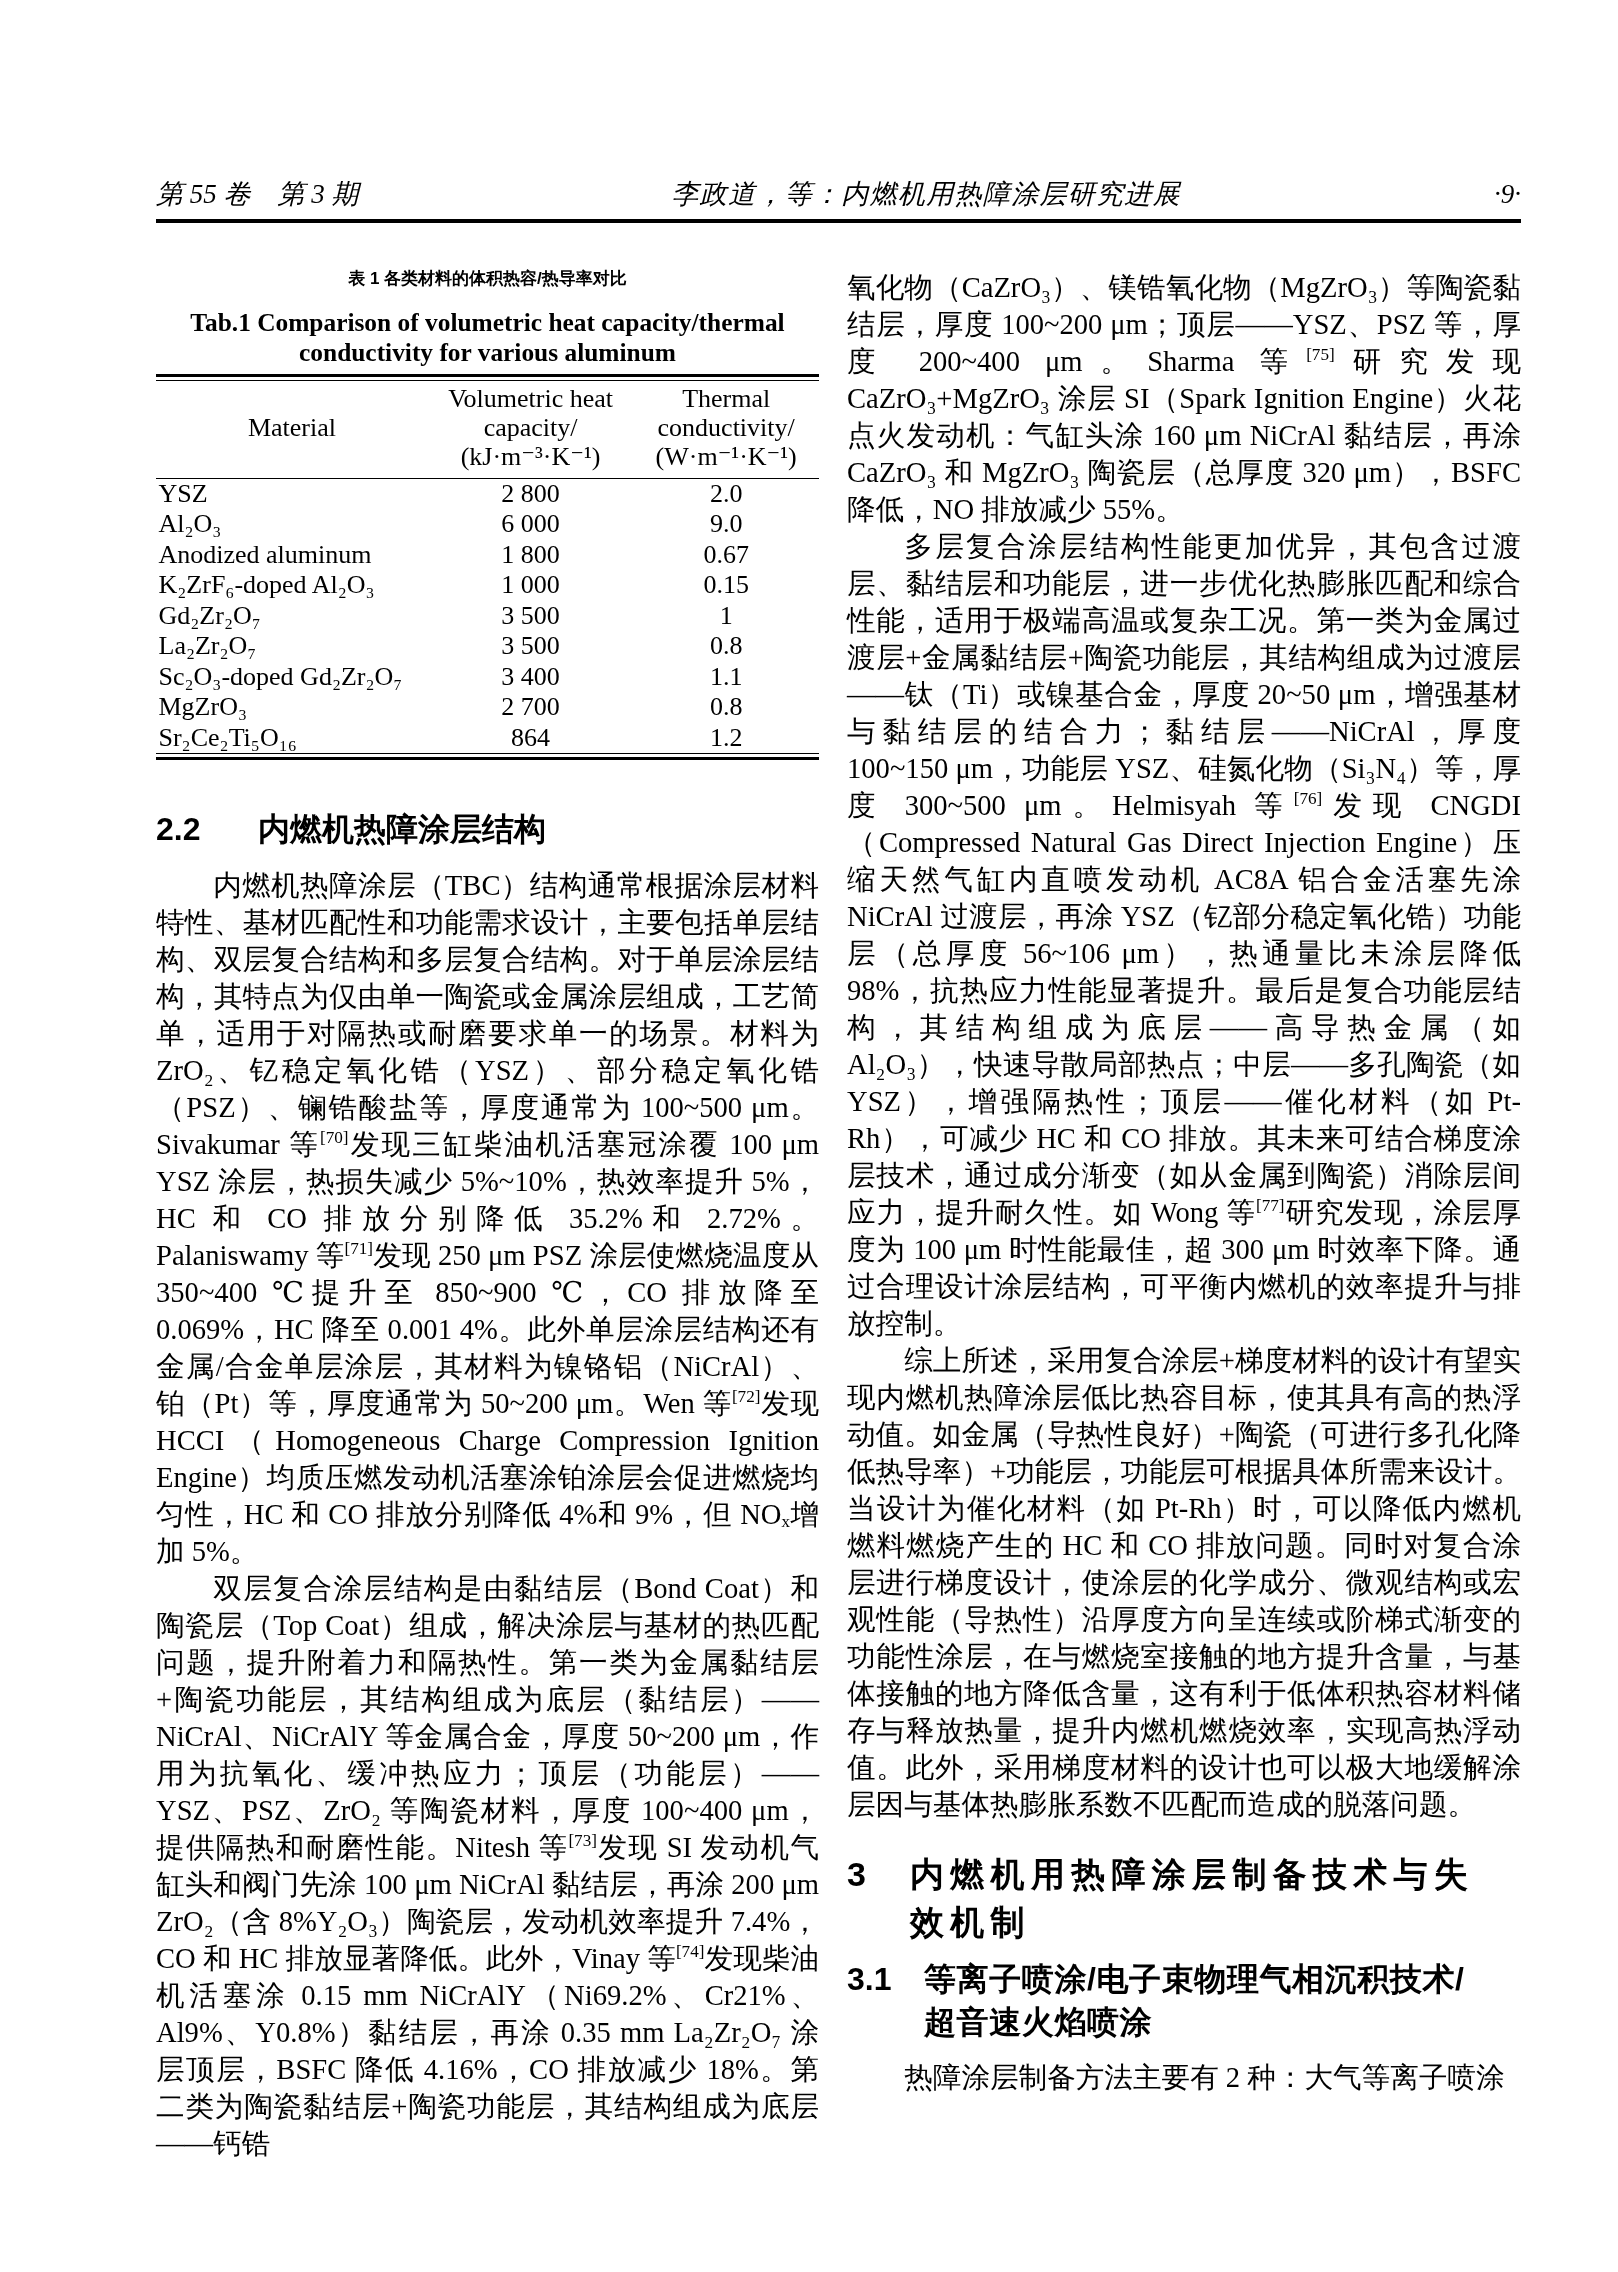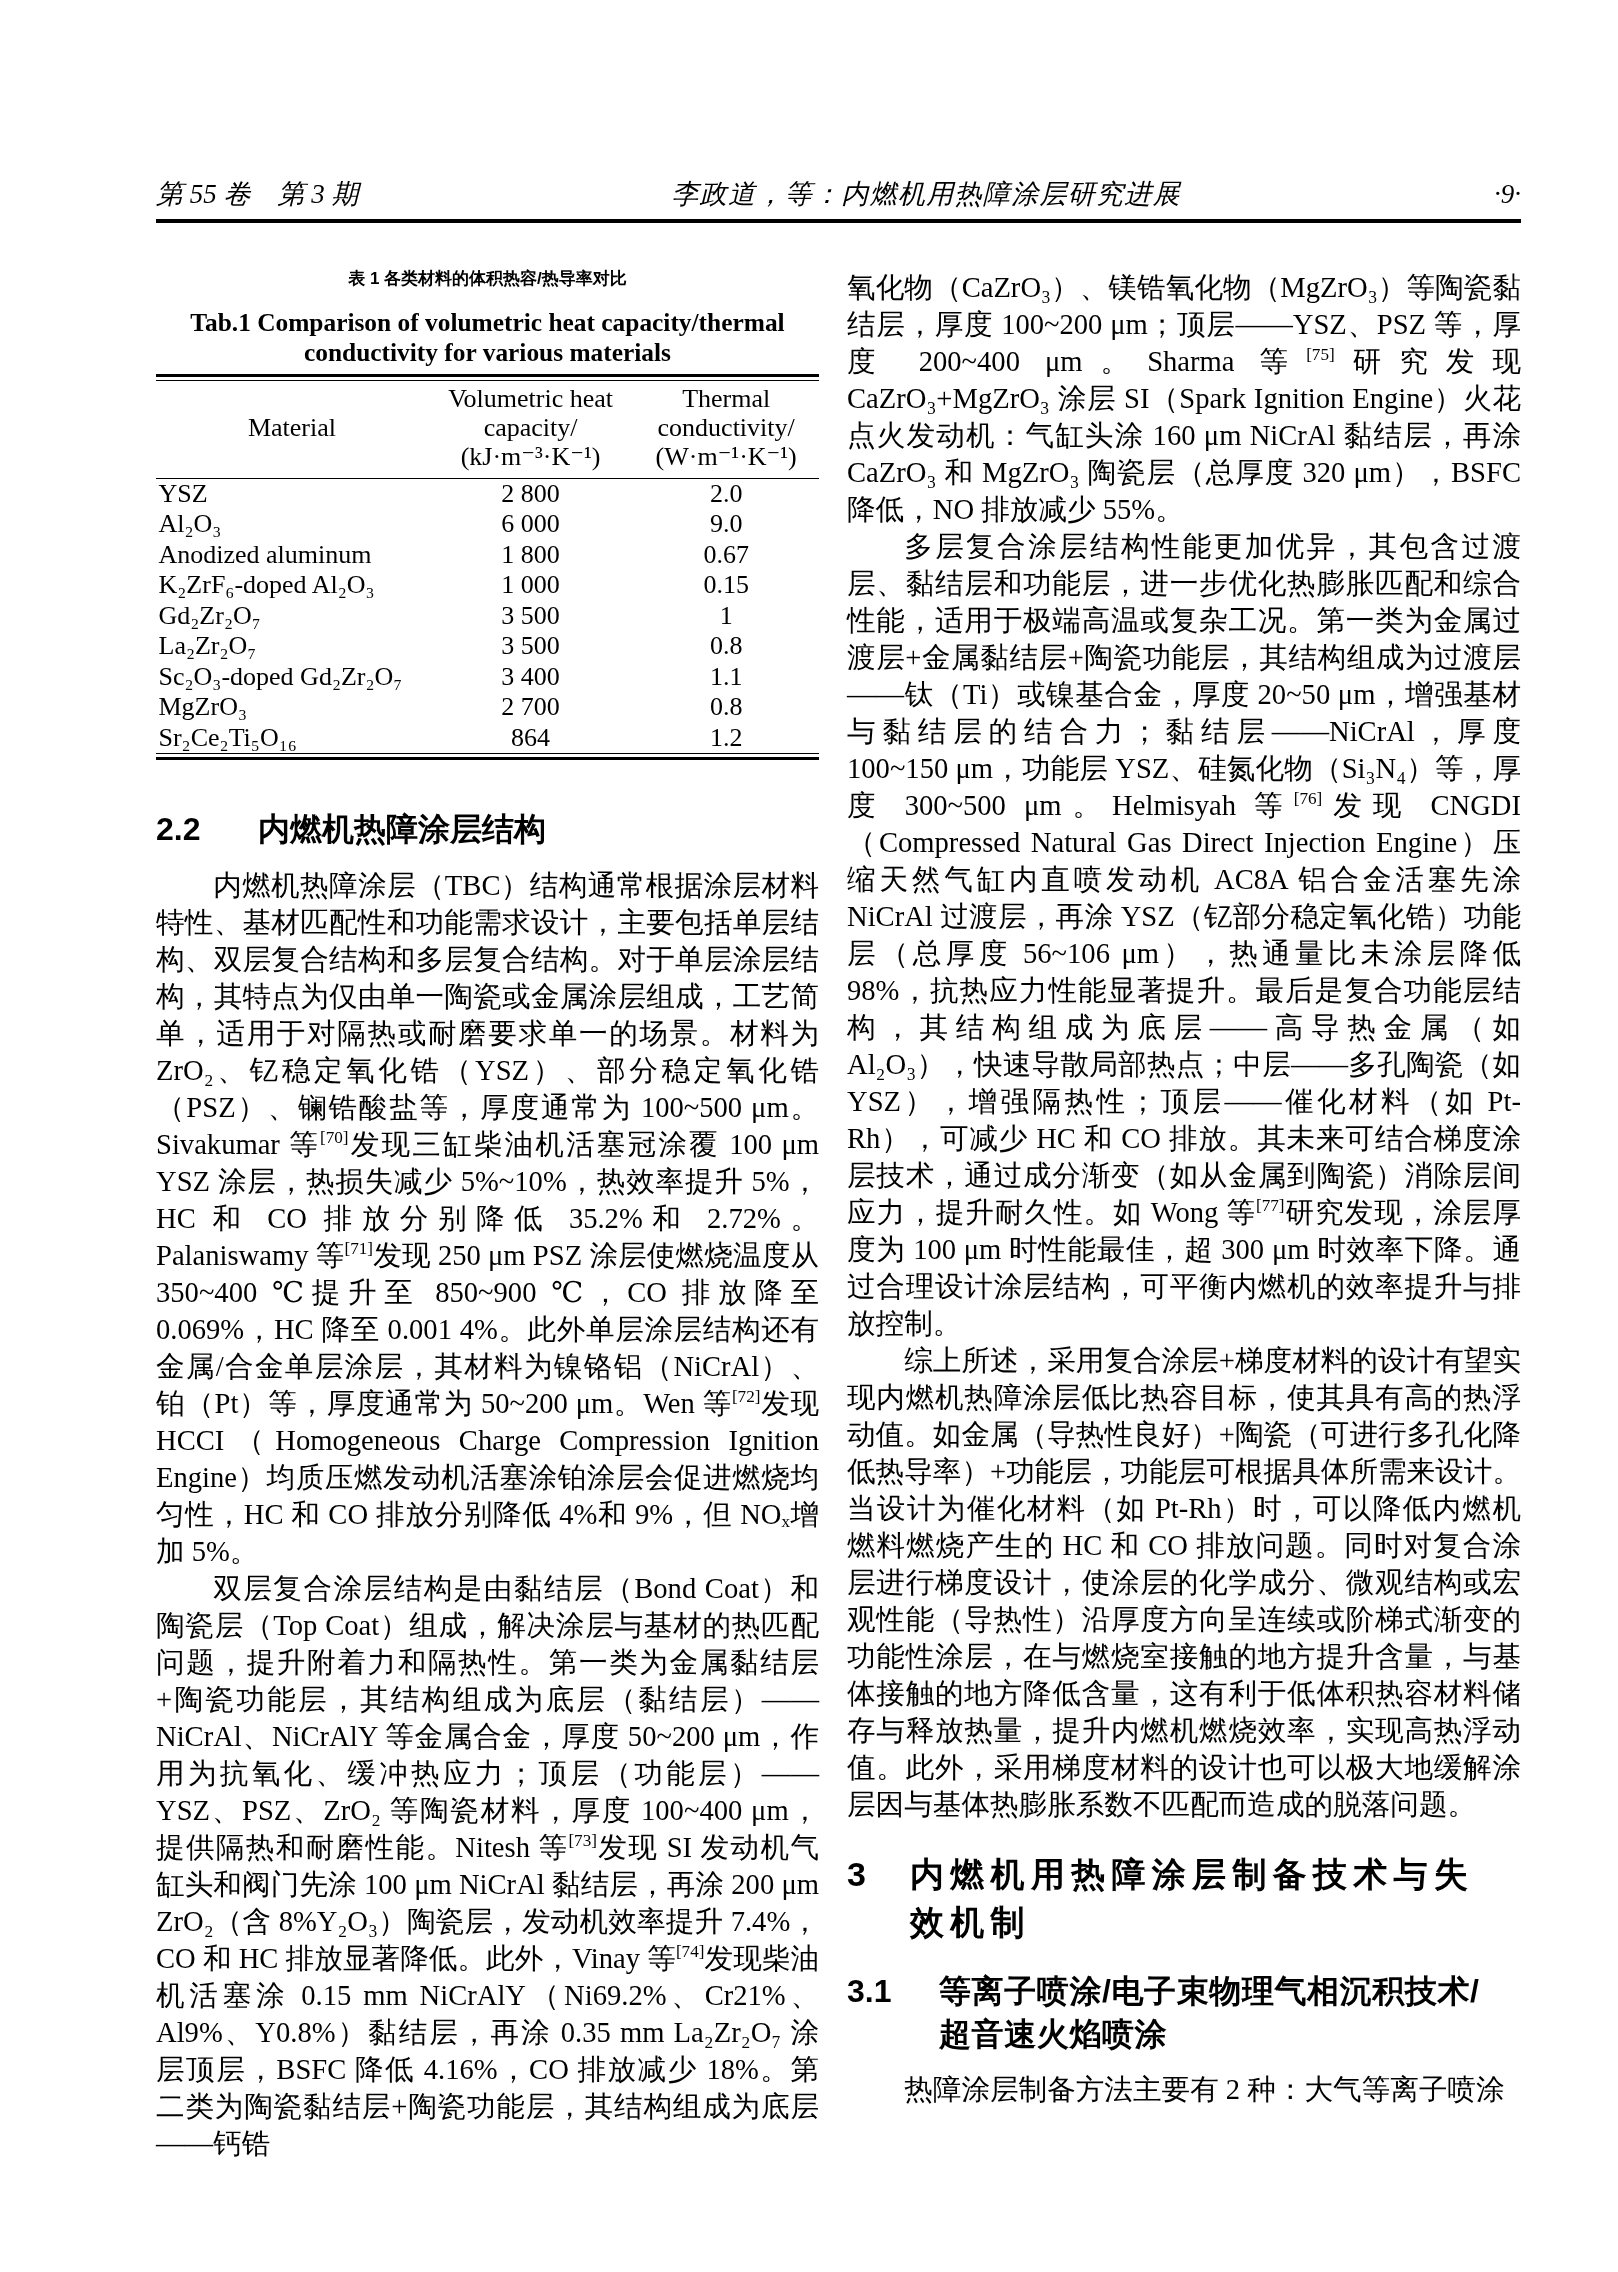--- a/index.html
+++ b/index.html
@@ -36,22 +36,22 @@
   td.num{text-align:center;}
   col.c1{width:41%;} col.c2{width:31%;} col.c3{width:28%;}
   
   .h22{display:flex;margin-top:50px;font-family:"Liberation Sans","DejaVu Sans",sans-serif;
     font-weight:bold;font-size:32px;line-height:38px;}
   .h22 .num{width:102px;flex:none;}
   .h3{display:flex;margin-top:27px;font-family:"Liberation Sans","DejaVu Sans",sans-serif;
     font-weight:bold;font-size:34px;line-height:48px;}
   .h3 .num{width:63px;flex:none;}
   .h3 .title{width:571px;letter-spacing:6.3px;}
-  .h31{display:flex;margin-top:24px;font-family:"Liberation Sans","DejaVu Sans",sans-serif;
-    font-weight:bold;font-size:32px;line-height:43px;gap:15px;}
+  .h31{display:flex;margin-top:12px;font-family:"Liberation Sans","DejaVu Sans",sans-serif;
+    font-weight:bold;font-size:32px;line-height:43px;}
   .h31 .num{width:77px;flex:none;}
   .h31 .title{width:559px;letter-spacing:0.6px;}
   .mt30{margin-top:19px;}
   .mt24{margin-top:15.2px;}
 </style>
 </head>
 <body>
 
 <div class="page">
 
@@ -61,21 +61,21 @@
     <span>·9·</span>
   </div>
   <div class="headrule"></div>
 
   <div class="cols">
 
     <div class="col-left">
 
       <p class="cap-zh">表 1 各类材料的体积热容/热导率对比</p>
       <p class="cap-en">Tab.1 Comparison of volumetric heat capacity/thermal</p>
-      <p class="cap-en">conductivity for various materials</p>
+      <p class="cap-en">conductivity for various aluminum</p>
 
       <div class="tblwrap">
       <table>
         <colgroup>
               <col class="c1">
               <col class="c2">
               <col class="c3">
             </colgroup>
         <thead>
           <tr>

